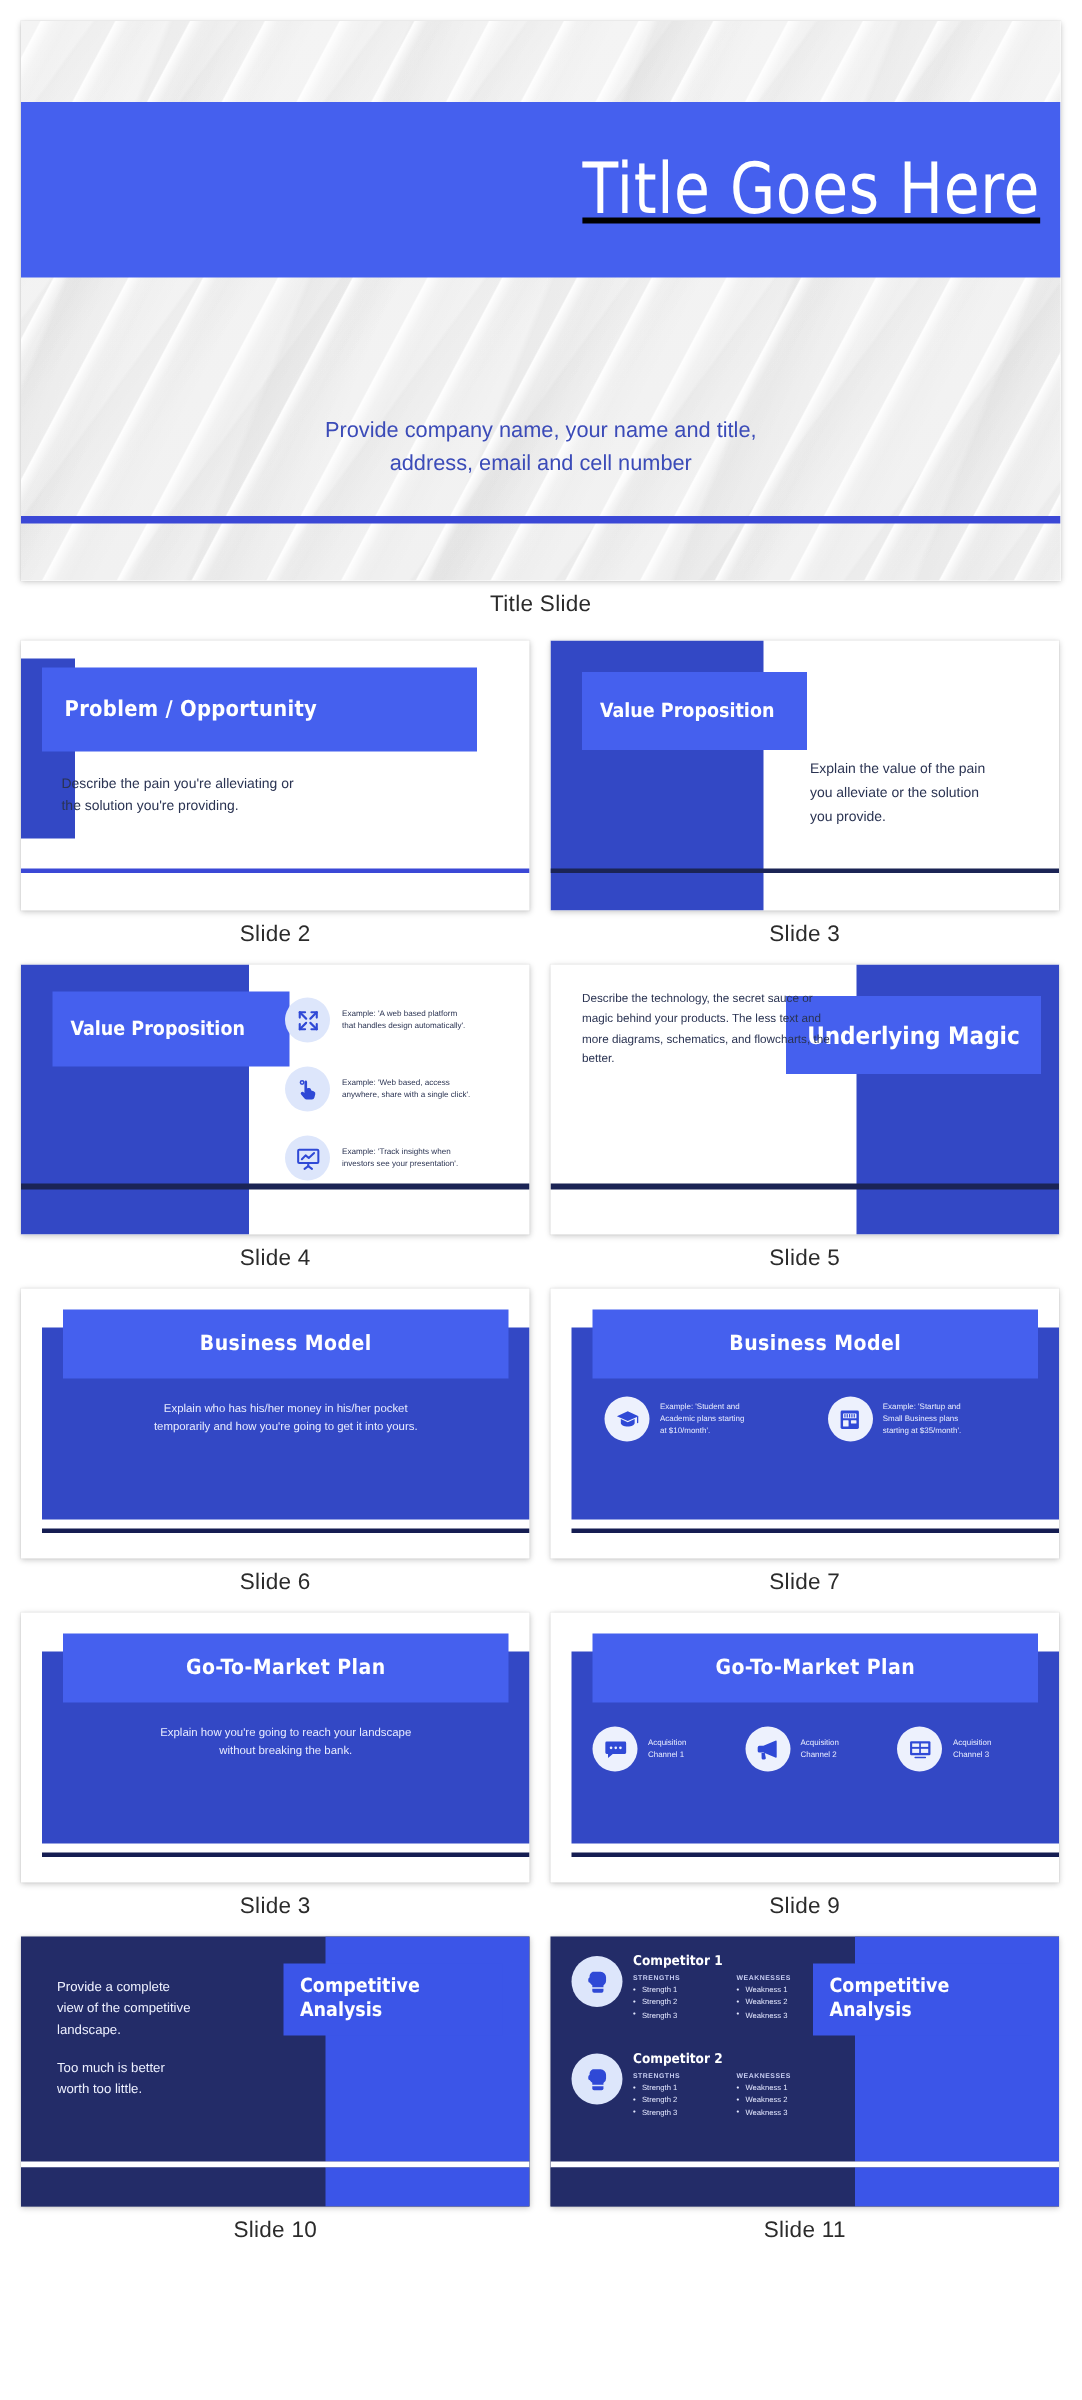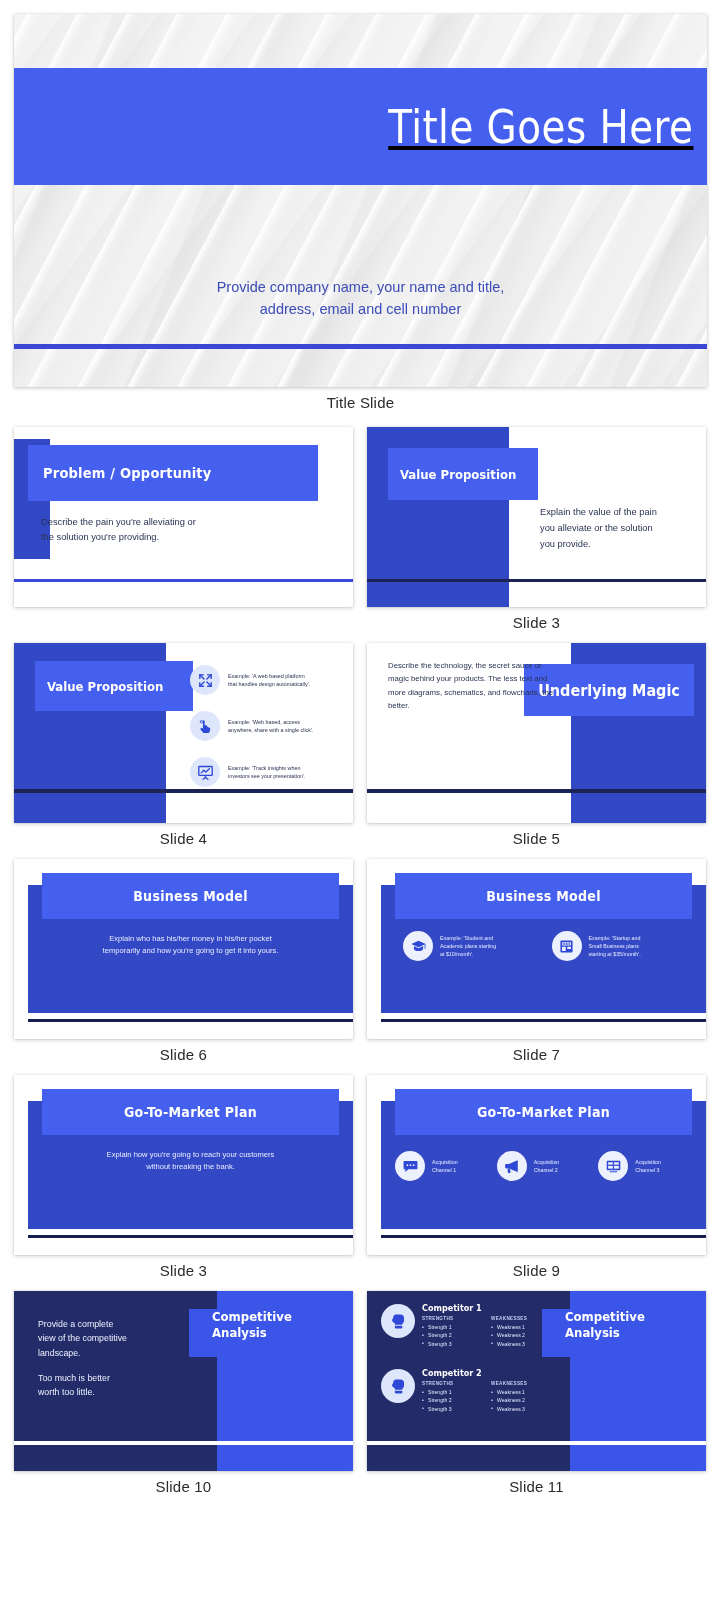--- a/index.html
+++ b/index.html
@@ -151,21 +151,21 @@
   .chip .ic-w svg { width:17px; height:17px; }
   .chip .t { font-size:5.3px; color:#e9edff; line-height:1.55; }
 
   
   .ca { background:#232c68; }
   .ca-right { position:absolute; right:0; top:0; width:136px; height:150px; background:#3b55e8; }
   .ca-foot-l { position:absolute; left:0; bottom:0; width:203px; height:26px; background:#232c68; }
   .ca-foot-r { position:absolute; right:0; bottom:0; width:136px; height:26px; background:#3b55e8; }
   .ca-gap { position:absolute; left:0; right:0; top:150px; height:4px; background:#ffffff; }
   .ca-head { position:absolute; right:18px; top:18px; width:146px; height:48px; background: var(--blue-light);
-             display:flex; align-items:flex-start; padding-left:23px; }
+             display:flex; align-items:center; padding-left:11px; }
   .ca-head .h { color:#fff; font-size:13px; font-weight:700; line-height:1.25;
                 font-family:"DejaVu Sans Condensed","Liberation Sans",sans-serif; }
   .ca-body { position:absolute; left:24px; top:26px; width:160px; color:#eef1ff;
              font-size:8.8px; line-height:1.62; }
   .ca-body p + p { margin-top: 11px; }
 
   .comp { position:absolute; left:14px; width:190px; display:flex; gap:7px; }
   .comp .ic-w {
     width:34px; height:34px; border-radius:50%; background:#dde6fb; flex:0 0 34px;
     display:flex; align-items:center; justify-content:center; margin-top:1px;
@@ -212,20 +212,21 @@
         <div class="s2-strip"></div>
         <div class="s2-head">
           <span class="h">Problem / Opportunity</span>
         </div>
         <div class="s2-body">
           <div>Describe the pain you're alleviating or</div>
           <div>the solution you're providing.</div>
         </div>
         <div class="rule-blue" style="top:152px;"></div>
       </div>
+      <div class="caption">Slide 2</div>
     </div>
 
     <div class="col">
       <div class="card mini">
         <div class="s3-block"></div>
         <div class="s3-head">
           <span class="h">Value Proposition</span>
         </div>
         <div class="s3-body">
           <div>Explain the value of the pain</div>
@@ -385,21 +386,21 @@
 
   <div class="row">
 
     <div class="col">
       <div class="card mini">
         <div class="blk-body"></div>
         <div class="blk-head">
           <span class="h">Go-To-Market Plan</span>
         </div>
         <div class="blk-sub">
-          <div>Explain how you're going to reach your customers</div>
+          <div>Explain how you're going to reach your landscape</div>
           <div>without breaking the bank.</div>
         </div>
         <div class="rule-dbl" style="top:160px;"></div>
       </div>
       <div class="caption">Slide 3</div>
     </div>
 
     <div class="col">
       <div class="card mini">
         <div class="blk-body"></div>

